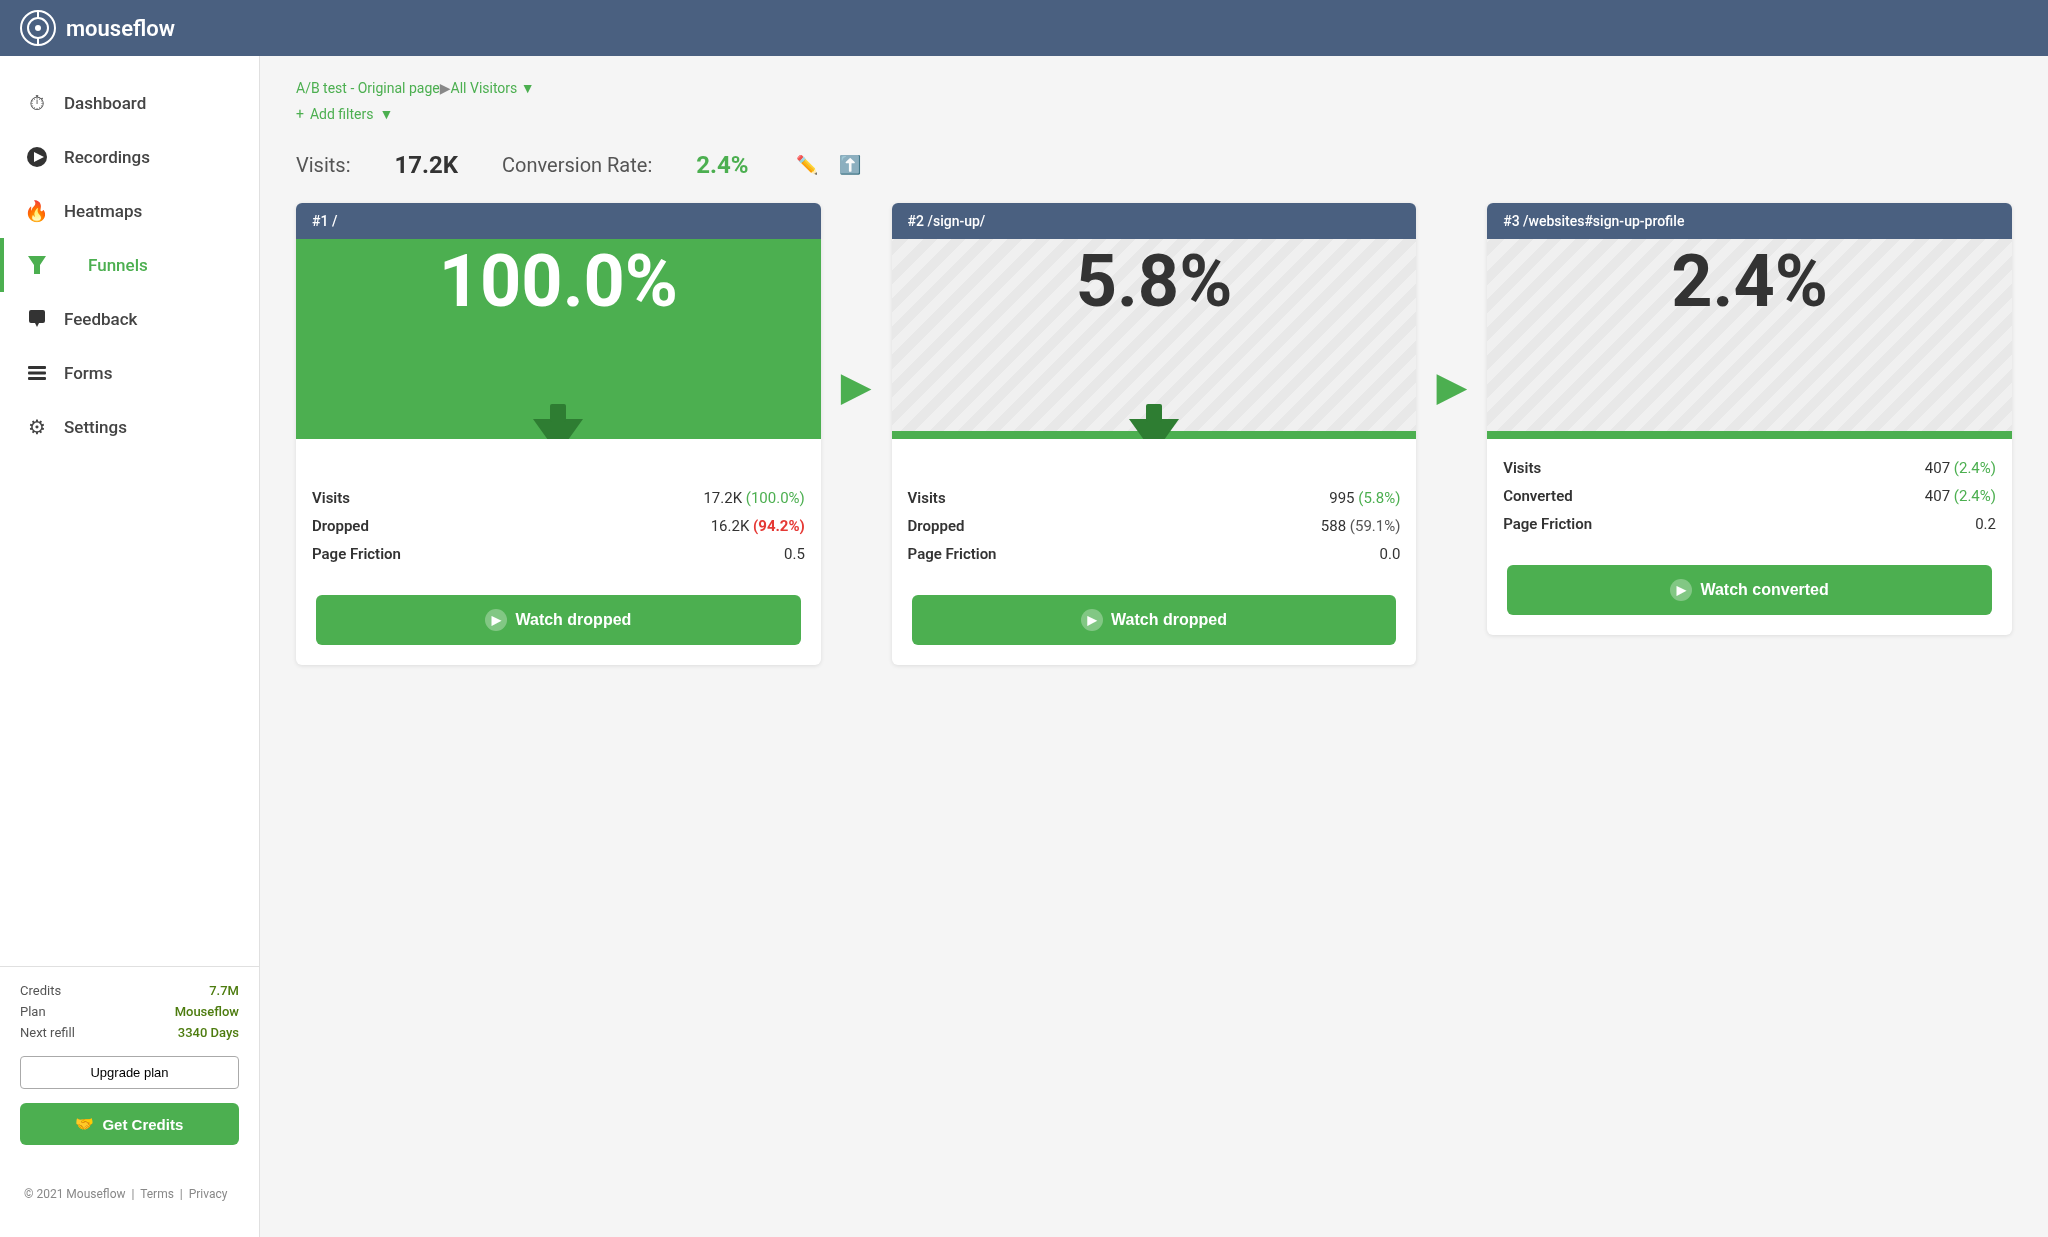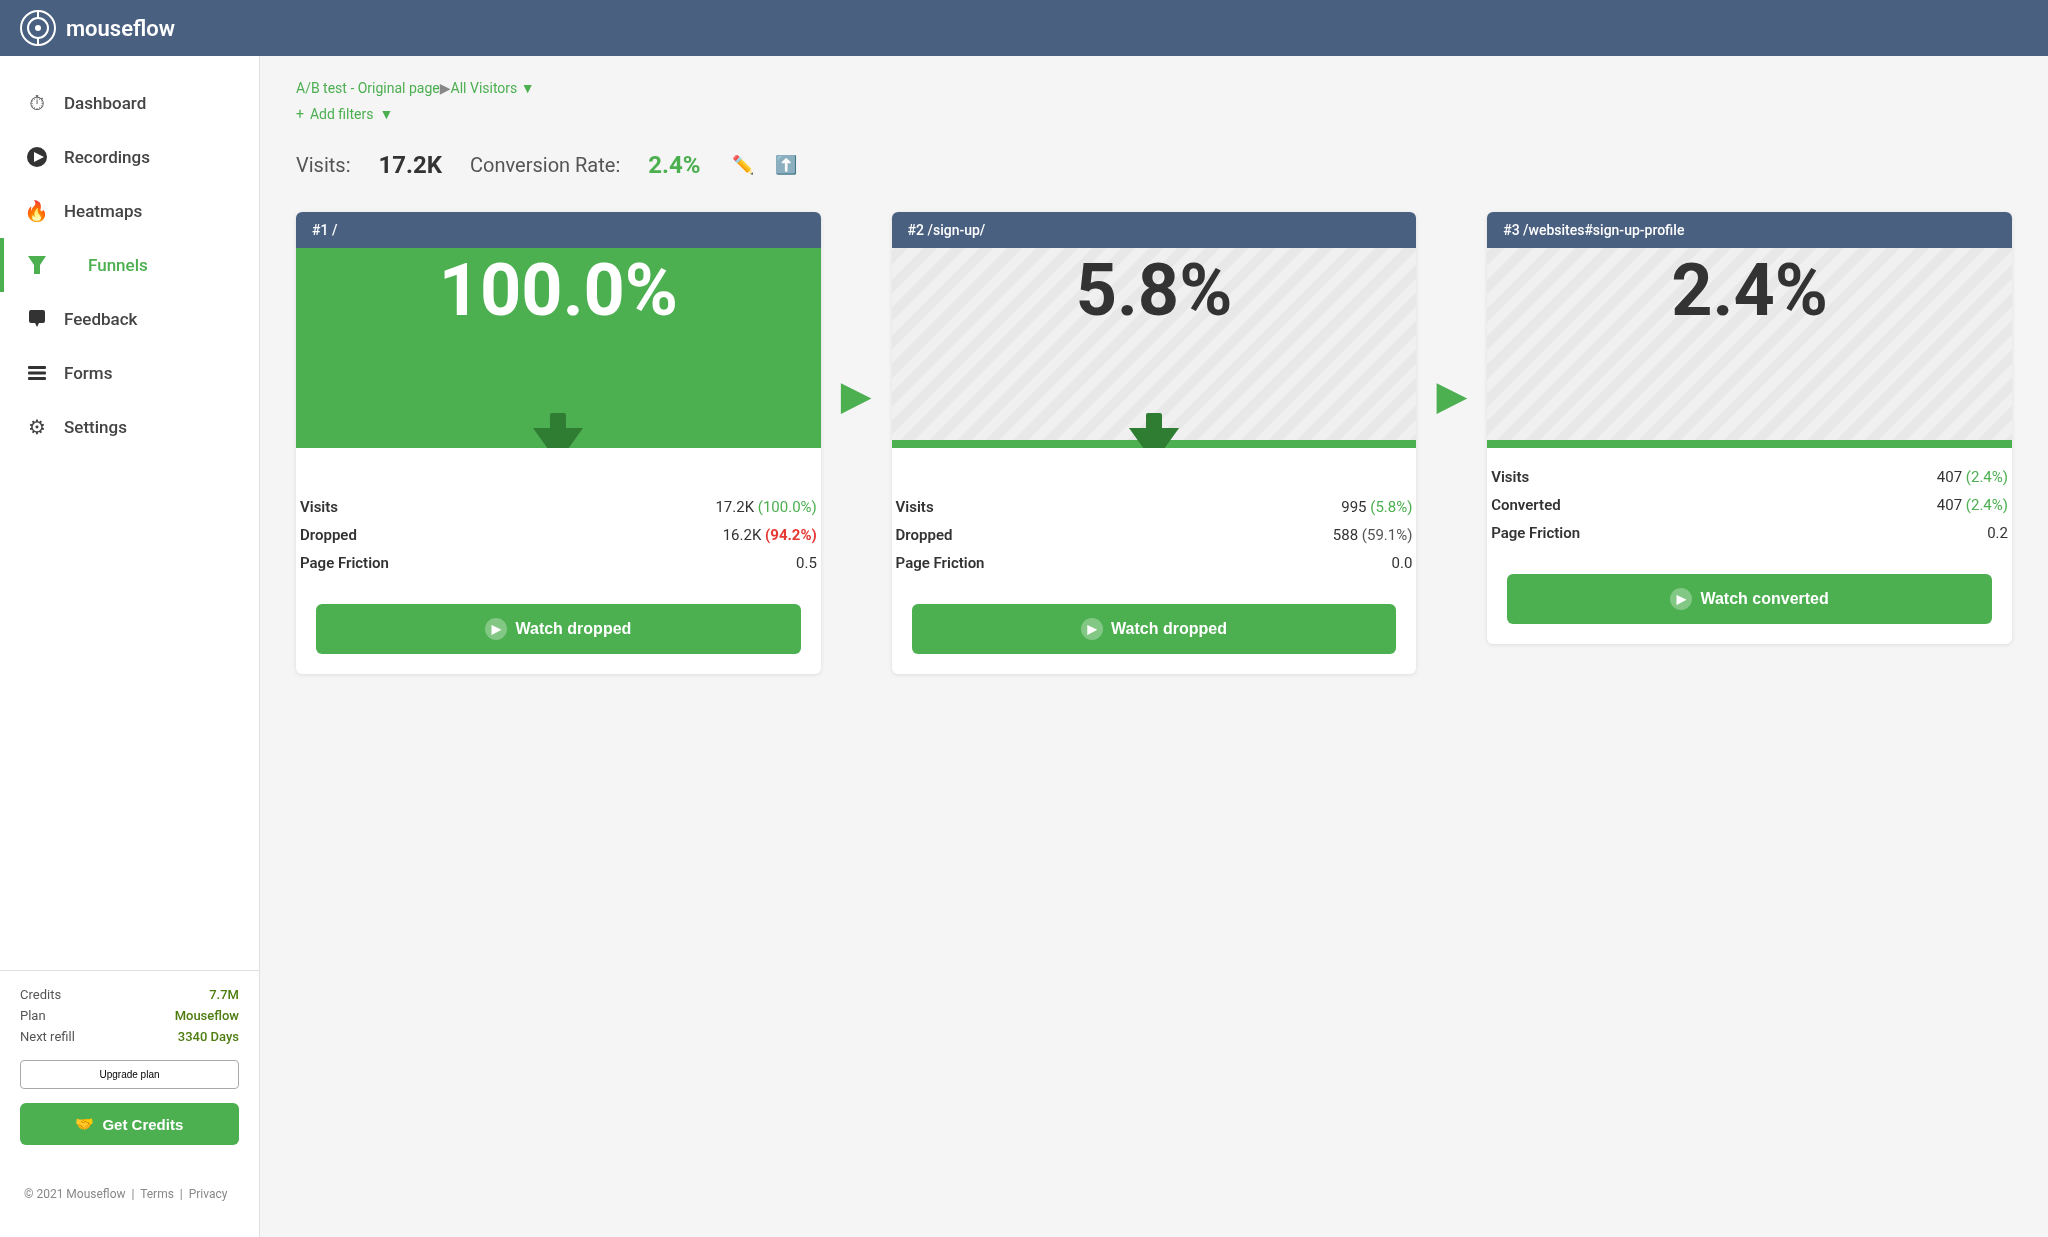--- a/index.html
+++ b/index.html
@@ -87,21 +87,21 @@
       margin-bottom: 6px;
     }
     .sidebar-info-row .val { color: #4d7c0f; font-weight: 500; }
     .upgrade-btn {
       width: 100%;
       border: 1px solid #aaa;
       background: white;
       padding: 8px;
       border-radius: 4px;
       cursor: pointer;
-      font-size: 10px;
+      font-size: 13px;
       margin-top: 10px;
       margin-bottom: 14px;
     }
     .get-credits-btn {
       width: 100%;
       background: #4caf50;
       color: white;
       border: none;
       padding: 12px;
       border-radius: 6px;
@@ -148,22 +148,22 @@
       font-size: 14px;
       color: #4caf50;
       cursor: pointer;
       margin-bottom: 28px;
     }
 
     
     .stats-summary {
       display: flex;
       align-items: center;
-      gap: 28px;
-      margin-bottom: 33px;
+      gap: 44px;
+      margin-bottom: 24px;
       font-size: 20px;
       color: #555;
     }
     .stats-summary .stat-label { font-weight: 400; }
     .stats-summary .stat-value { color: #333; font-weight: 700; font-size: 24px; }
     .stats-summary .stat-value.green { color: #4caf50; }
     .stats-actions {
       display: flex;
       gap: 12px;
       align-items: center;
@@ -230,21 +230,21 @@
     }
     .card-pct-text {
       font-size: 72px;
       font-weight: 700;
       color: white;
       z-index: 1;
     }
     .card-pct-text.dark { color: #333; }
 
     .card-stats {
-      padding: 20px 4px 8px;
+      padding: 20px 16px 8px;
     }
     .card-stat-row {
       display: flex;
       justify-content: space-between;
       margin-bottom: 10px;
       font-size: 15px;
     }
     .card-stat-label { font-weight: 600; color: #333; }
     .card-stat-value { color: #333; font-weight: 400; }
     .card-stat-value .green { color: #4caf50; }

